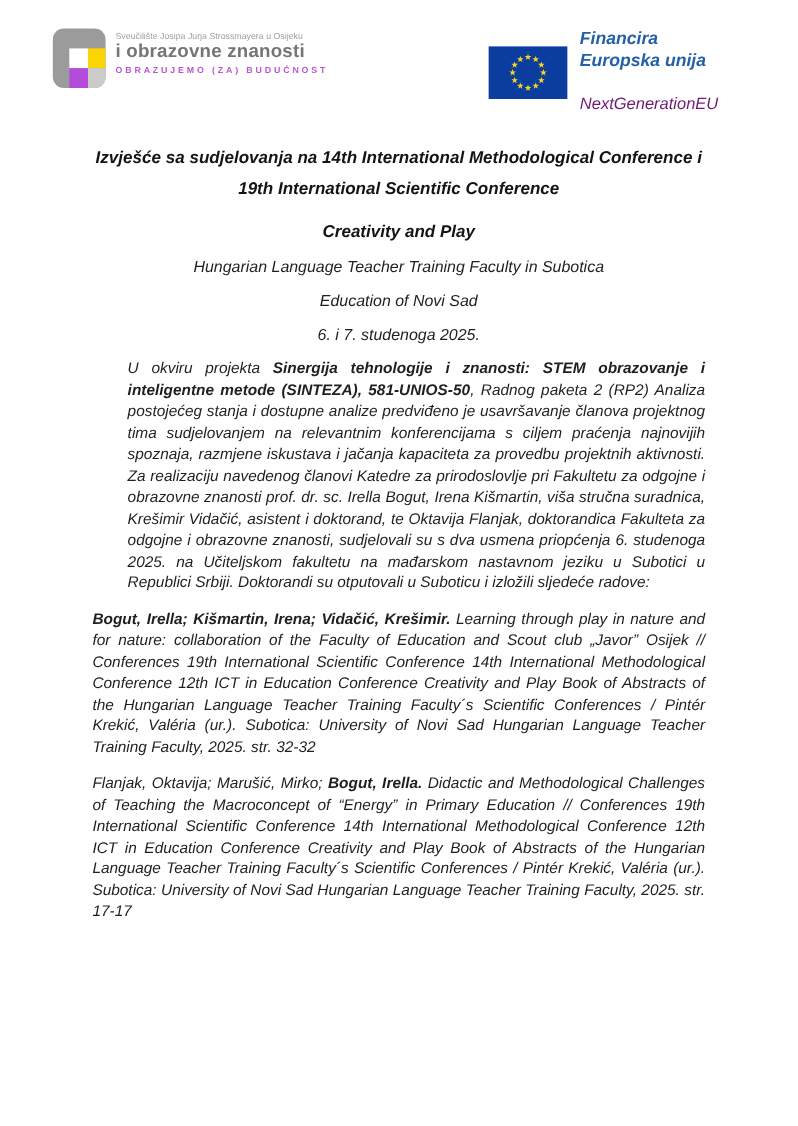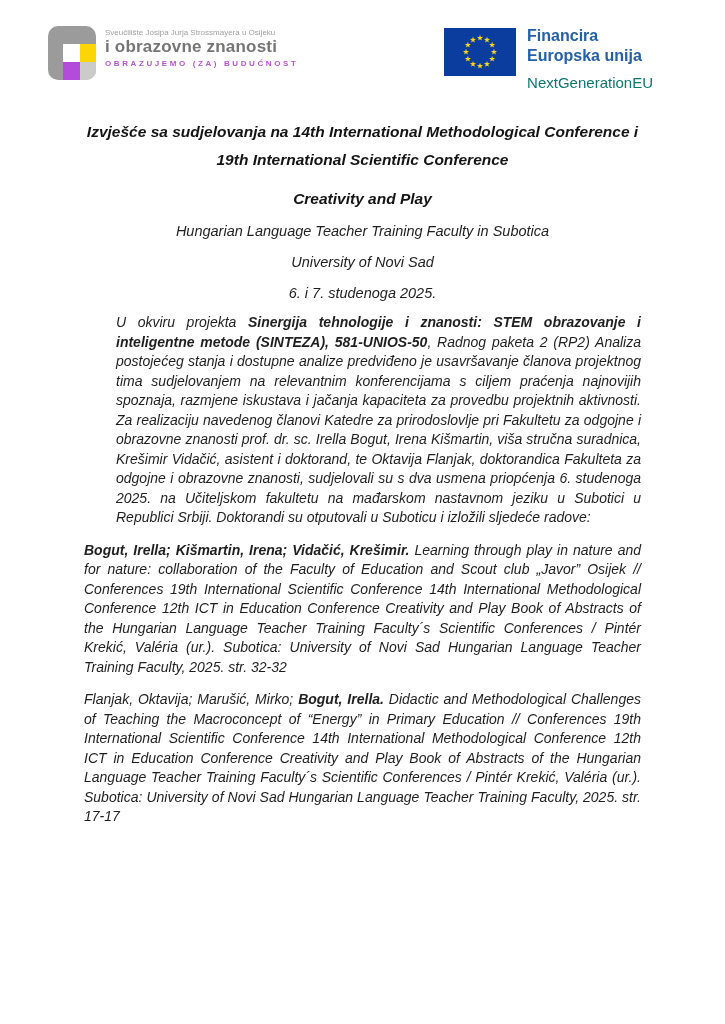--- a/index.html
+++ b/index.html
@@ -23,24 +23,24 @@
   }
   .sq { position: absolute; }
   .sq-white  { left: 15px; top: 18px; width: 17px; height: 18px; background: #ffffff; }
   .sq-yellow { left: 32px; top: 18px; width: 16px; height: 18px; background: #fbd504; }
   .sq-purple { left: 15px; top: 36px; width: 17px; height: 18px; background: #b44cdb; }
   .sq-lgray  { left: 32px; top: 36px; width: 16px; height: 18px; background: #cbcbca; }
   .uni-line  { font-size: 8px; color: #9f9f9f; margin: 2px 0 1px; }
   .fac-name  { font-size: 17px; font-weight: bold; color: #757574; line-height: 1.08; letter-spacing: 0.2px; }
   .tagline   { font-size: 8px; font-weight: bold; color: #bb55d2; letter-spacing: 2.6px; margin-top: 3px; }
 
-  .eu-logo { display: flex; gap: 11px; align-items: flex-start; }
+  .eu-logo { display: flex; gap: 11px; align-items: center; font-style: italic; }
   .eu-flag { width: 72px; height: 48px; margin-top: 2px; flex: none; }
   .eu-bold { font-size: 16px; font-weight: bold; color: #2360a5; line-height: 1.28; }
-  .eu-gray { font-size: 15px; color: #0f766e; line-height: 1.3; margin-top: 6px; }
+  .eu-gray { font-size: 15px; color: #701a75; line-height: 1.3; margin-top: 18px; }
 
   
   .content { padding: 0 84px; font-style: italic; }
   .doc-title {
     font-size: 15.5px; font-weight: bold; text-align: center;
     margin: 26px 0 0; line-height: 28px; color: #141414;
   }
   .doc-subtitle {
     font-size: 15.5px; font-weight: bold; text-align: center;
     margin: 16px 0 0; color: #141414;
@@ -105,21 +105,21 @@
   <div class="content">
 
     <div class="doc-title">
       <span>Izvješće sa sudjelovanja na 14th International Methodological Conference i</span><br>
       <span>19th International Scientific Conference</span>
     </div>
 
     <div class="doc-subtitle">Creativity and Play</div>
 
     <div class="center-line">Hungarian Language Teacher Training Faculty in Subotica</div>
-    <div class="center-line">University of Novi Sad</div>
+    <div class="center-line">Education of Novi Sad</div>
     <div class="center-line">6. i 7. studenoga 2025.</div>
 
     <p class="justify"><span>U okviru projekta </span><span class="b">Sinergija tehnologije i znanosti: STEM obrazovanje i inteligentne metode (SINTEZA), 581-UNIOS-50</span><span>, Radnog paketa 2 (RP2) Analiza postojećeg stanja i dostupne analize predviđeno je usavršavanje članova projektnog tima sudjelovanjem na relevantnim konferencijama s ciljem praćenja najnovijih spoznaja, razmjene iskustava i jačanja kapaciteta za provedbu projektnih aktivnosti. Za realizaciju navedenog članovi Katedre za prirodoslovlje pri Fakultetu za odgojne i obrazovne znanosti prof. dr. sc. Irella Bogut, Irena Kišmartin, viša stručna suradnica, Krešimir Vidačić, asistent i doktorand, te Oktavija Flanjak, doktorandica Fakulteta za odgojne i obrazovne znanosti, sudjelovali su s dva usmena priopćenja 6. studenoga 2025. na Učiteljskom fakultetu na mađarskom nastavnom jeziku u Subotici u Republici Srbiji. Doktorandi su otputovali u Suboticu i izložili sljedeće radove:</span></p>
 
     <p class="justify"><span class="b">Bogut, Irella; Kišmartin, Irena; Vidačić, Krešimir.</span><span> Learning through play in nature and for nature: collaboration of the Faculty of Education and Scout club „Javor” Osijek // Conferences 19th International Scientific Conference 14th International Methodological Conference 12th ICT in Education Conference Creativity and Play Book of Abstracts of the Hungarian Language Teacher Training Faculty´s Scientific Conferences / Pintér Krekić, Valéria (ur.). Subotica: University of Novi Sad Hungarian Language Teacher Training Faculty, 2025. str. 32-32</span></p>
 
     <p class="justify"><span>Flanjak, Oktavija; Marušić, Mirko; </span><span class="b">Bogut, Irella.</span><span> Didactic and Methodological Challenges of Teaching the Macroconcept of “Energy” in Primary Education // Conferences 19th International Scientific Conference 14th International Methodological Conference 12th ICT in Education Conference Creativity and Play Book of Abstracts of the Hungarian Language Teacher Training Faculty´s Scientific Conferences / Pintér Krekić, Valéria (ur.). Subotica: University of Novi Sad Hungarian Language Teacher Training Faculty, 2025. str. 17-17</span></p>
 
   </div>
 </div>

